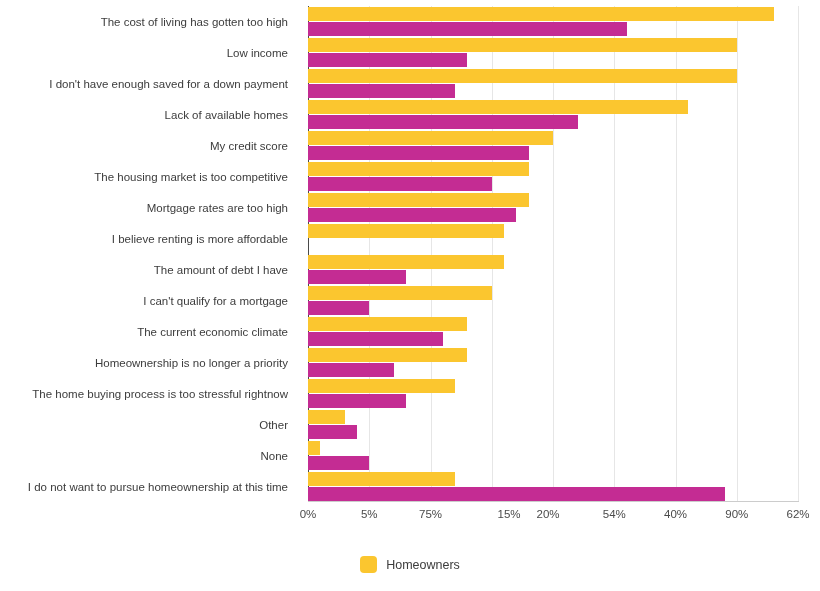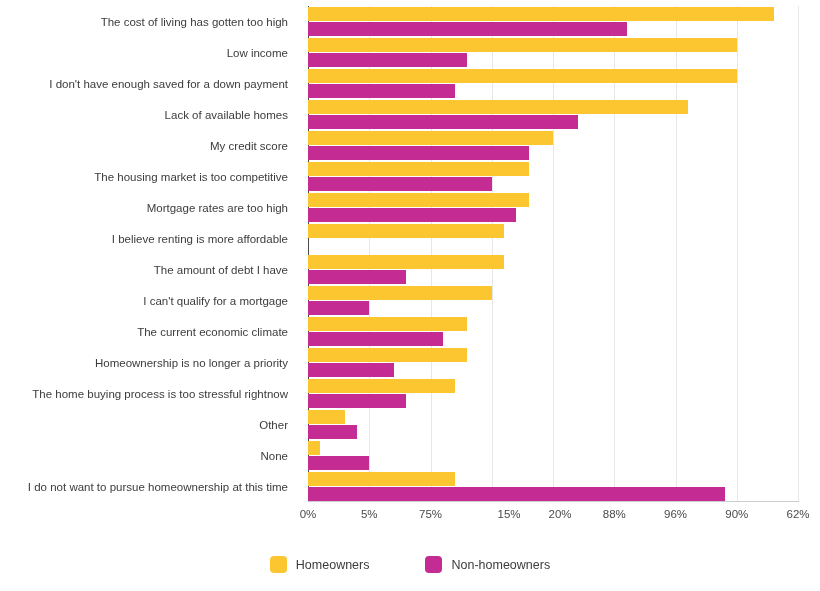--- a/index.html
+++ b/index.html
@@ -219,31 +219,27 @@
       </div>
   </div>
 
   <div class="axis-baseline"></div>
 
   <div class="xticks">
       <div class="xtick" style="left: 0px;">0%</div>
       <div class="xtick" style="left: 61.25px;">5%</div>
       <div class="xtick" style="left: 122.5px;">75%</div>
       <div class="xtick" style="left: 177px; margin-left: 24px;">15%</div>
-      <div class="xtick" style="left: 252px;">20%</div>
-      <div class="xtick" style="left: 306.25px;">88%</div>
-      <div class="xtick" style="left: 367.5px;">96%</div>
+      <div class="xtick" style="left: 240px;">20%</div>
+      <div class="xtick" style="left: 306.25px;">54%</div>
+      <div class="xtick" style="left: 367.5px;">40%</div>
       <div class="xtick" style="left: 428.75px;">90%</div>
       <div class="xtick" style="left: 490px;">62%</div>
     </div>
 
   <div class="legend">
       <div class="legend-item">
         <span class="legend-swatch" style="background: rgb(251, 198, 47);"></span>
         <span class="legend-label">Homeowners</span>
       </div>
-      <div class="legend-item">
-        <span class="legend-swatch" style="background: rgb(196, 44, 147);"></span>
-        <span class="legend-label">Non-homeowners</span>
-      </div>
     </div>
 
 </div>
 
 </body></html>

